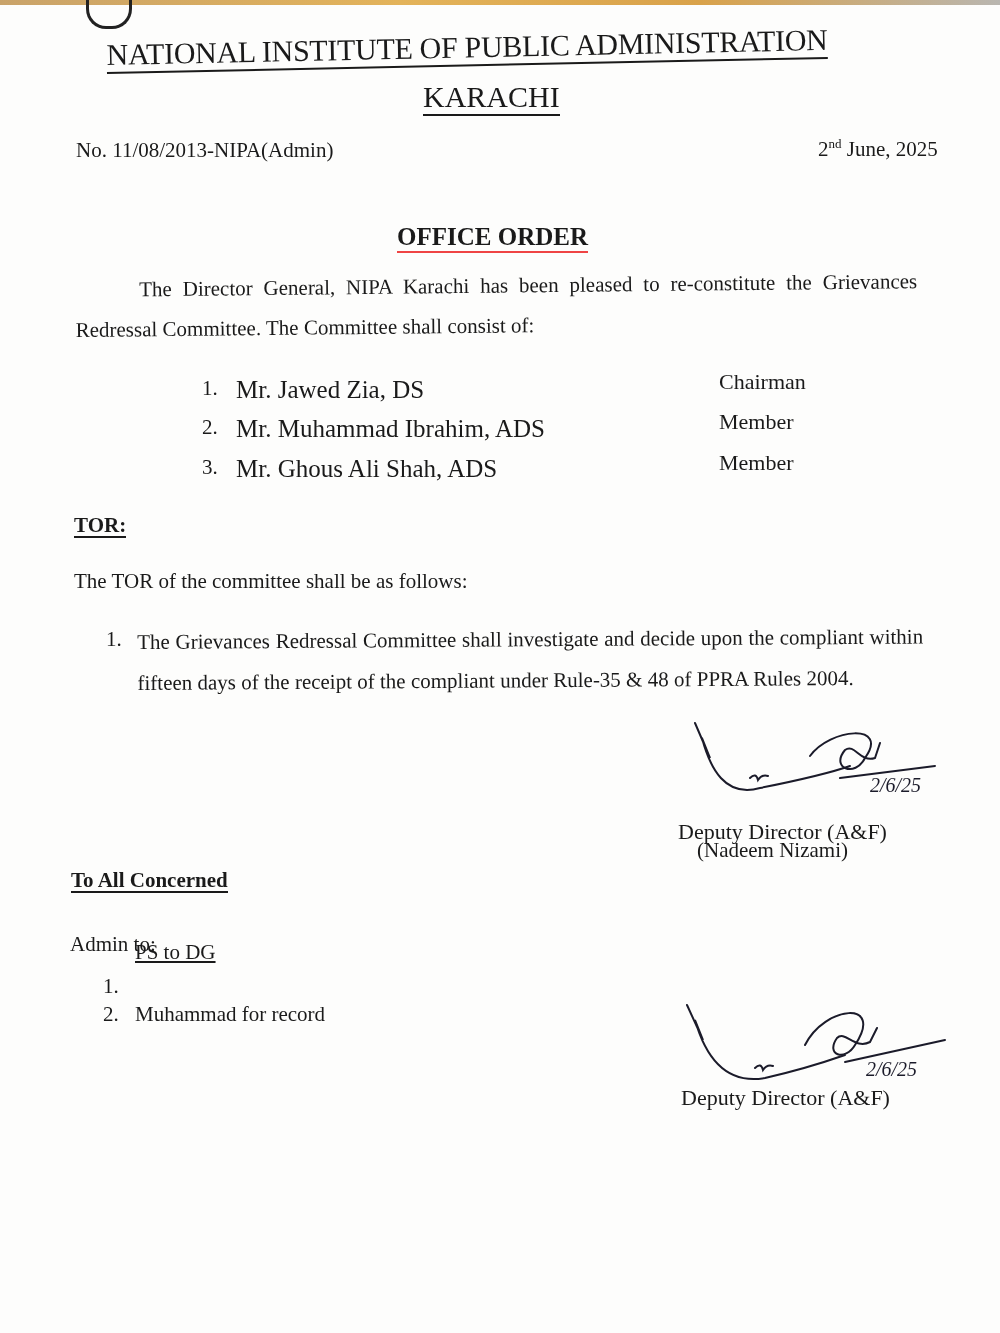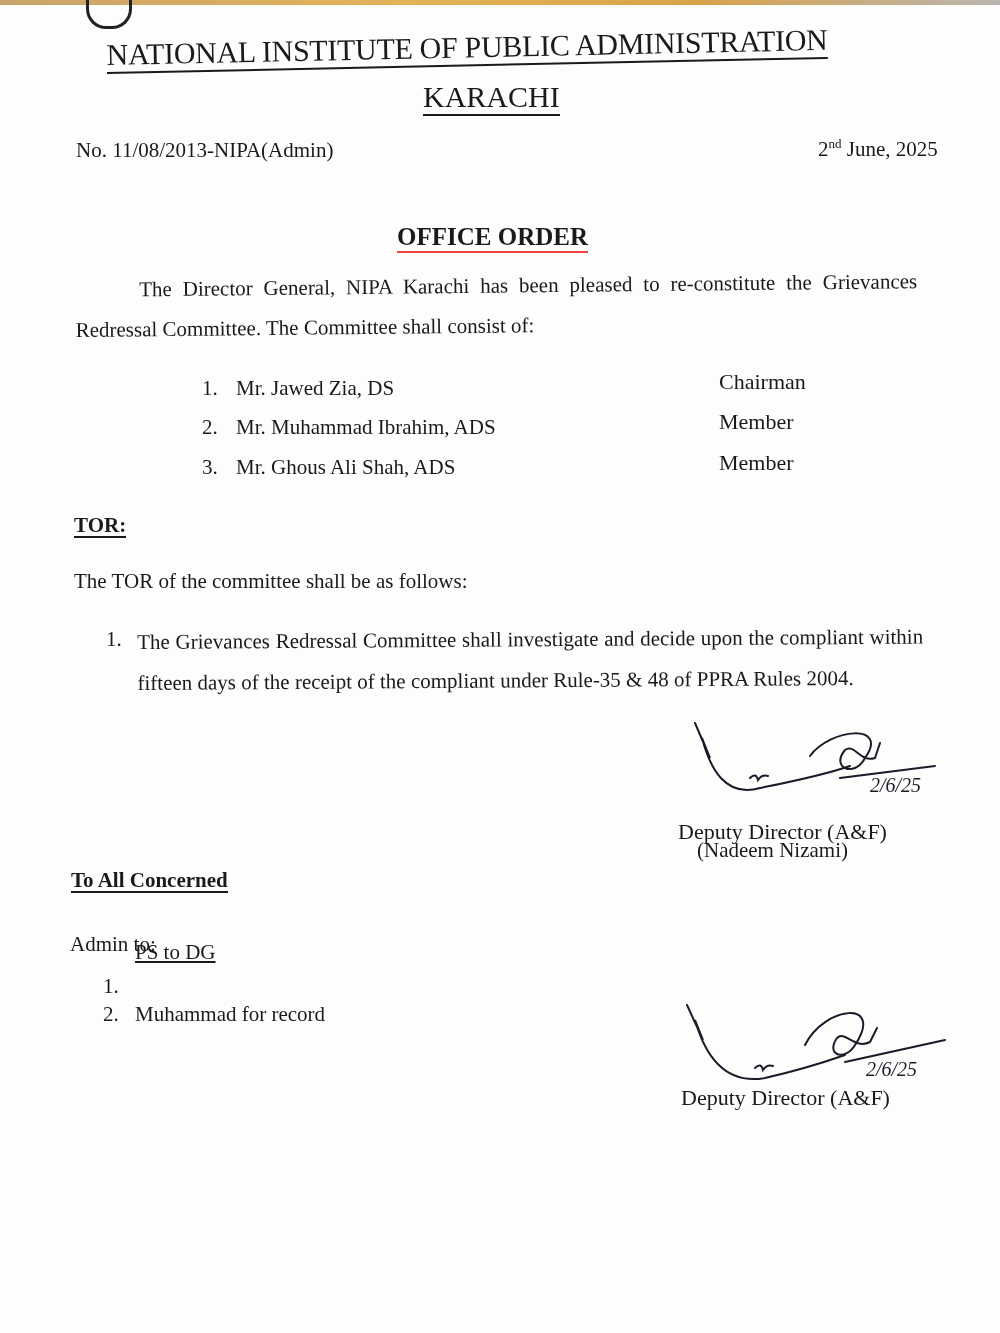--- a/index.html
+++ b/index.html
@@ -33,21 +33,21 @@
   .office-order {
     left:397px; top:223px; font-size:25px; font-weight:bold;
     border-bottom:2px solid #ef4444; line-height:28px;
   }
   .para1 {
     left:75px; top:270px; width:842px; font-size:21px; line-height:40px;
     white-space:normal; text-align:justify; text-indent:64px;
     transform:rotate(-0.6deg); transform-origin:left top;
   }
   .member-num { font-size:21px; }
-  .member-name { font-size:21px; }
+  .member-name { font-size:25px; }
   .member-role { font-size:22px; }
   .tor-heading {
     left:74px; top:514px; font-size:21px; font-weight:bold;
     border-bottom:2px solid #1a1a1a; line-height:22px;
   }
   .tor-intro { left:74px; top:569px; font-size:21px; }
   .tor-item-num { left:106px; top:627px; font-size:21px; }
   .tor-item-text {
     left:137px; top:622px; width:786px; font-size:21px; line-height:41px;
     white-space:normal; text-align:justify;

